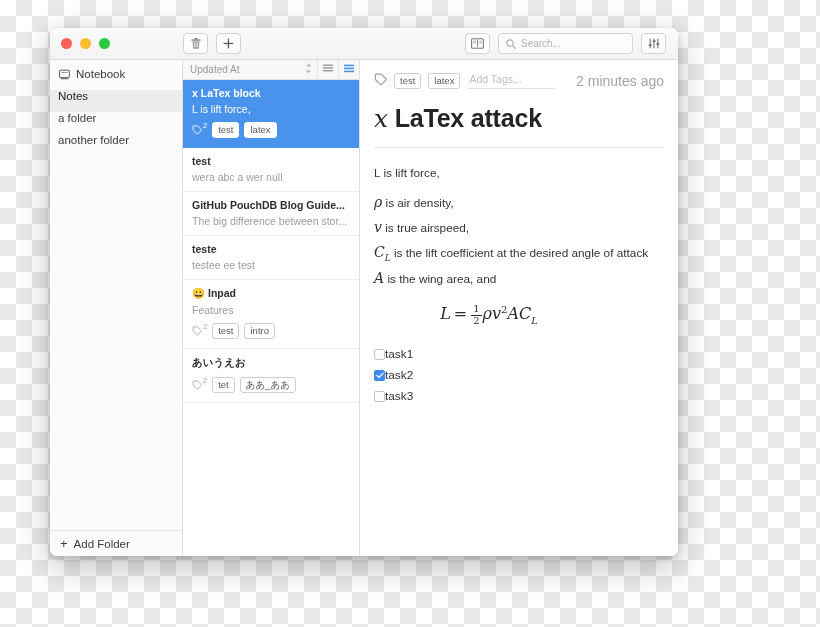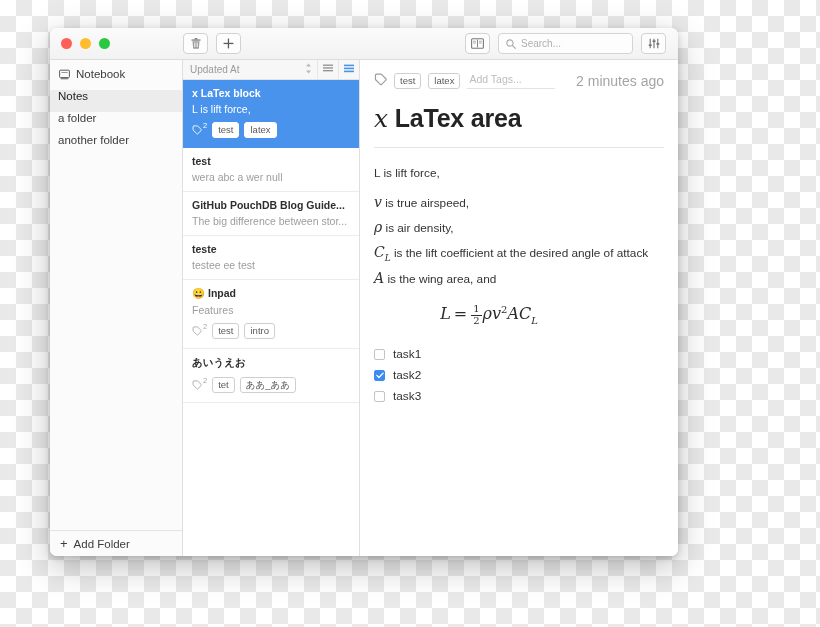--- a/index.html
+++ b/index.html
@@ -314,21 +314,21 @@
   }
   .frac .num { display: block; padding: 0 2px; }
   .frac .den { display: block; border-top: 1px solid #2b2b2b; padding: 0 2px; }
   .formula sup { font-size: 10px; font-style: normal; }
   .formula sub { font-size: 10px; }
 
   .tasklist { margin-top: 2px; }
   .task {
     display: flex;
     align-items: center;
-    gap: 8px;
+    gap: 0;
     height: 21px;
     font-size: 11.8px;
     color: #333;
   }
   .cb {
     width: 11px; height: 11px;
     border: 1px solid #c4c4c4;
     border-radius: 2px;
     background: #fff;
     flex: 0 0 11px;
@@ -562,35 +562,35 @@
             <path d="M5.6 0.9 L9.1 4.4 a0.8 0.8 0 0 1 0 1.1 L5.9 8.7 a0.8 0.8 0 0 1 -1.1 0 L1.3 5.2 a0.8 0.8 0 0 1 -0.2 -0.5 V1.7 a0.8 0.8 0 0 1 0.8 -0.8 h3 a0.8 0.8 0 0 1 0.7 0" fill="none" stroke="currentColor" stroke-width="0.9"></path>
           </svg>
         </span>
         <span class="chip">test</span>
         <span class="chip">latex</span>
         <span class="addtags">Add Tags...</span>
         <span class="timeago">2 minutes ago</span>
       </div>
 
       <div class="editor-title">
-        <span class="mathvar">x</span><span> LaTex area</span>
+        <span class="mathvar">x</span><span> LaTex attack</span>
       </div>
 
       <div class="rule"></div>
 
       <div class="editor-body">
 
         <p>L is lift force,</p>
+
+        <p class="tight">
+          <span class="mi">ρ</span><span> is air density,</span>
+        </p>
 
         <p class="tight">
           <span class="mi">v</span><span> is true airspeed,</span>
-        </p>
-
-        <p class="tight">
-          <span class="mi">ρ</span><span> is air density,</span>
         </p>
 
         <p class="tight">
           <span class="mi"><span>C</span><sub>L</sub></span><span> is the lift coefficient at the desired angle of attack</span>
         </p>
 
         <p class="tight">
           <span class="mi">A</span><span> is the wing area, and</span>
         </p>
 

